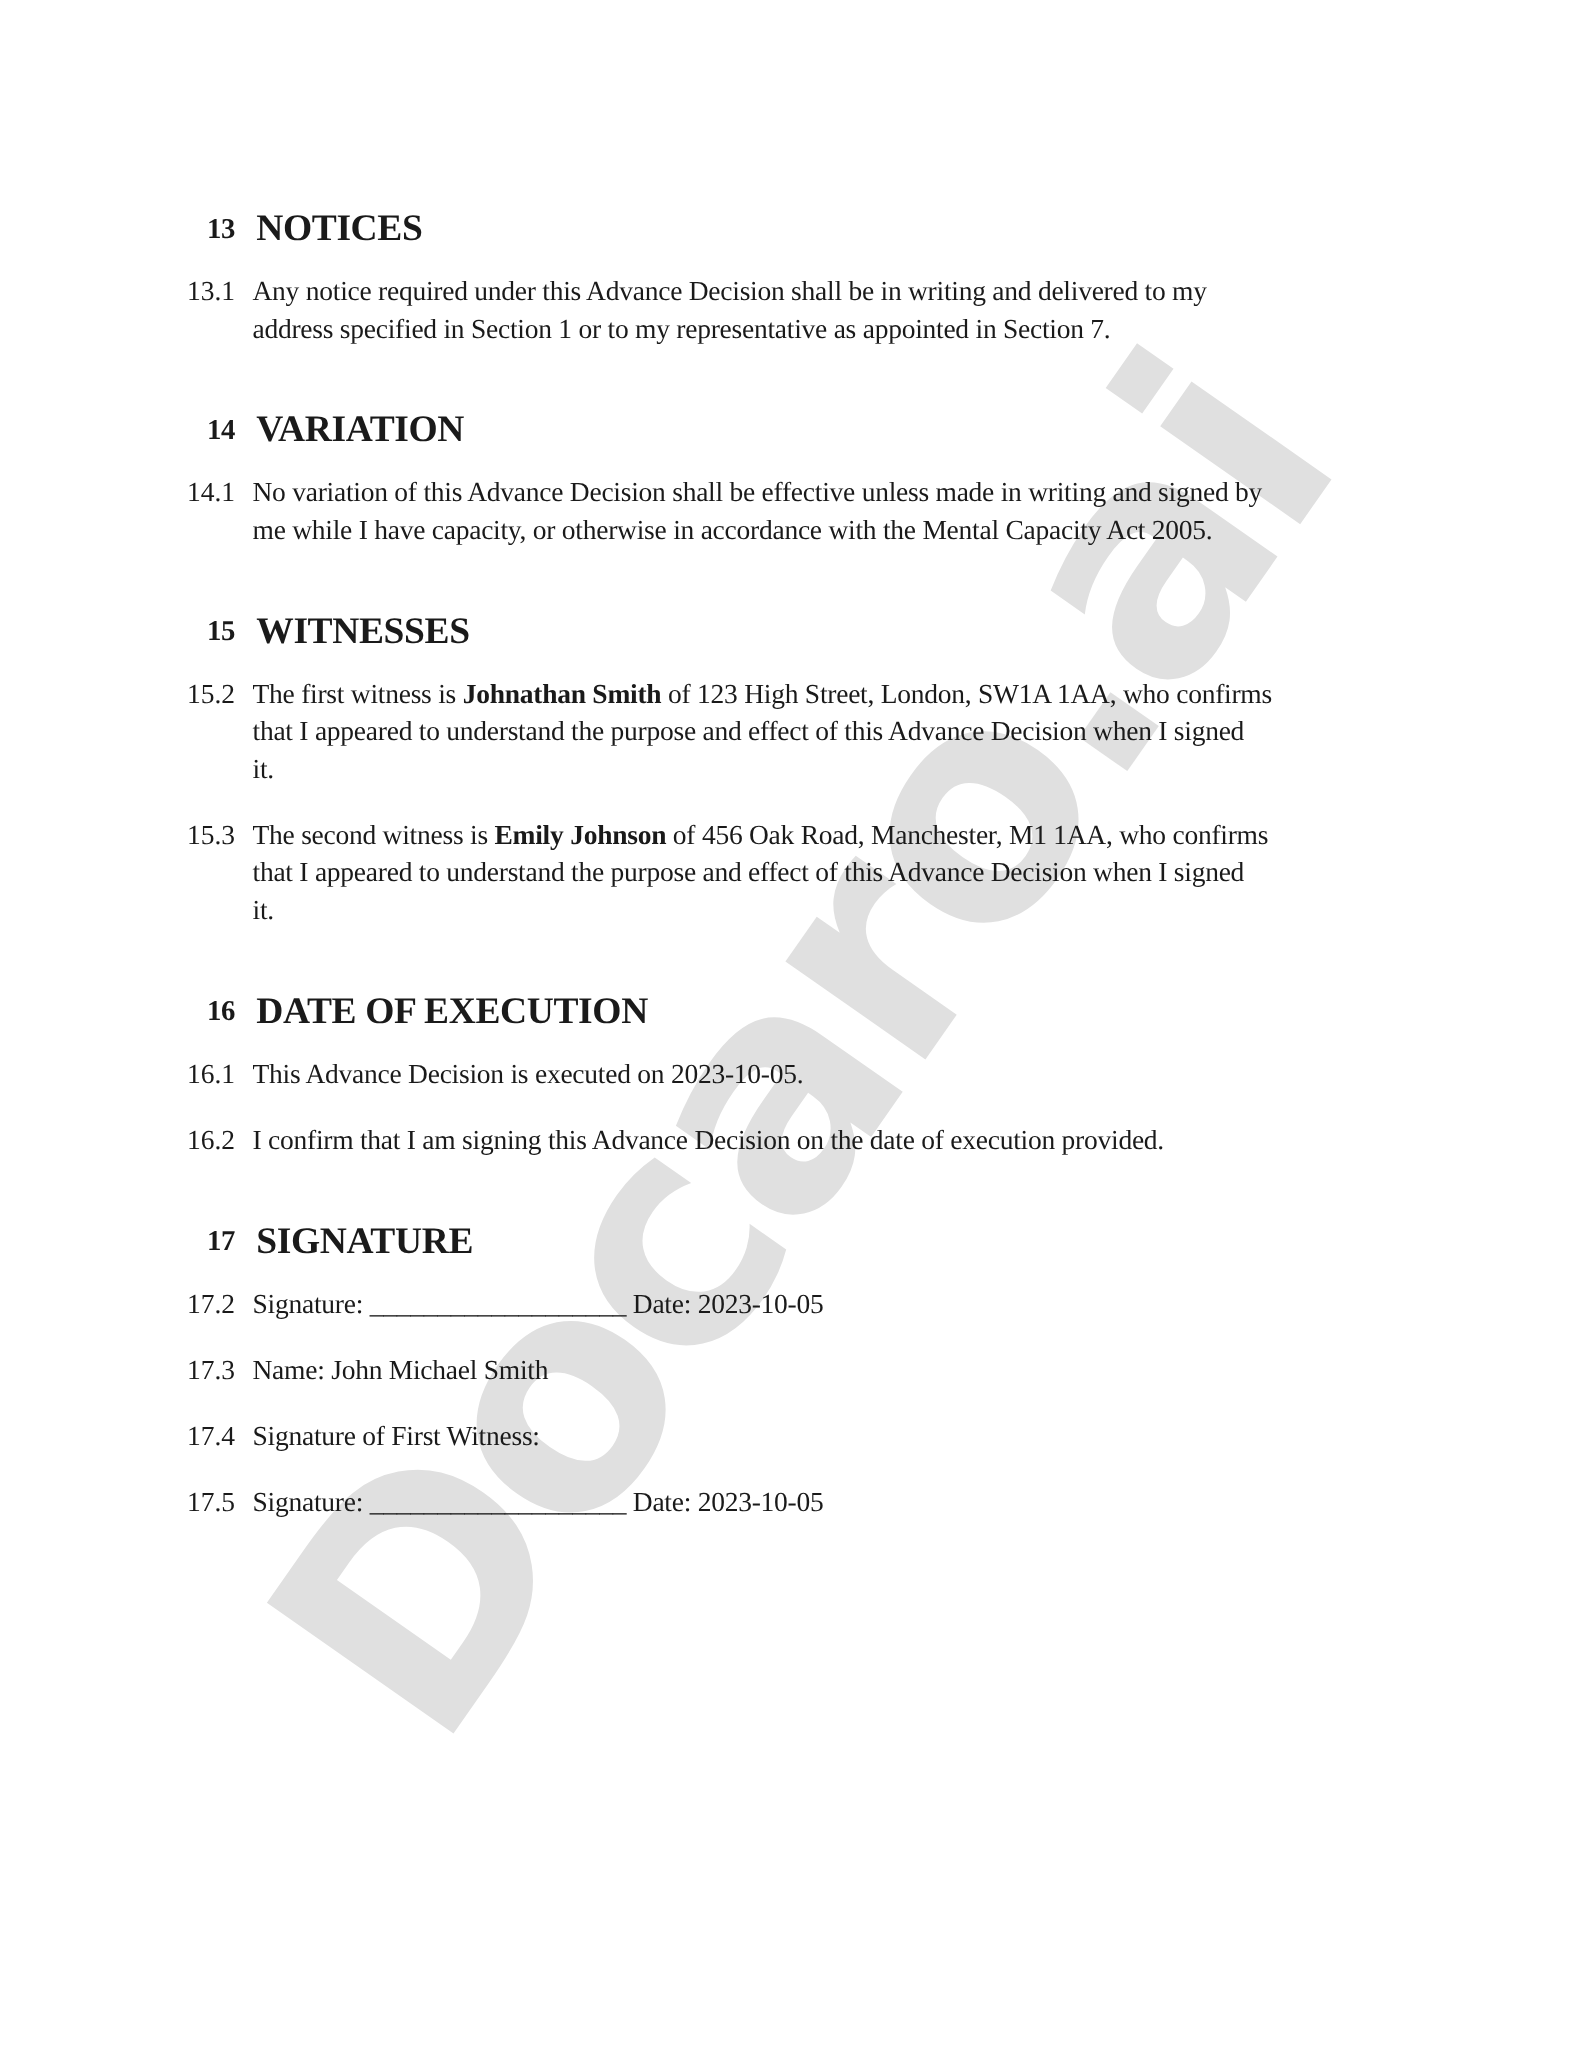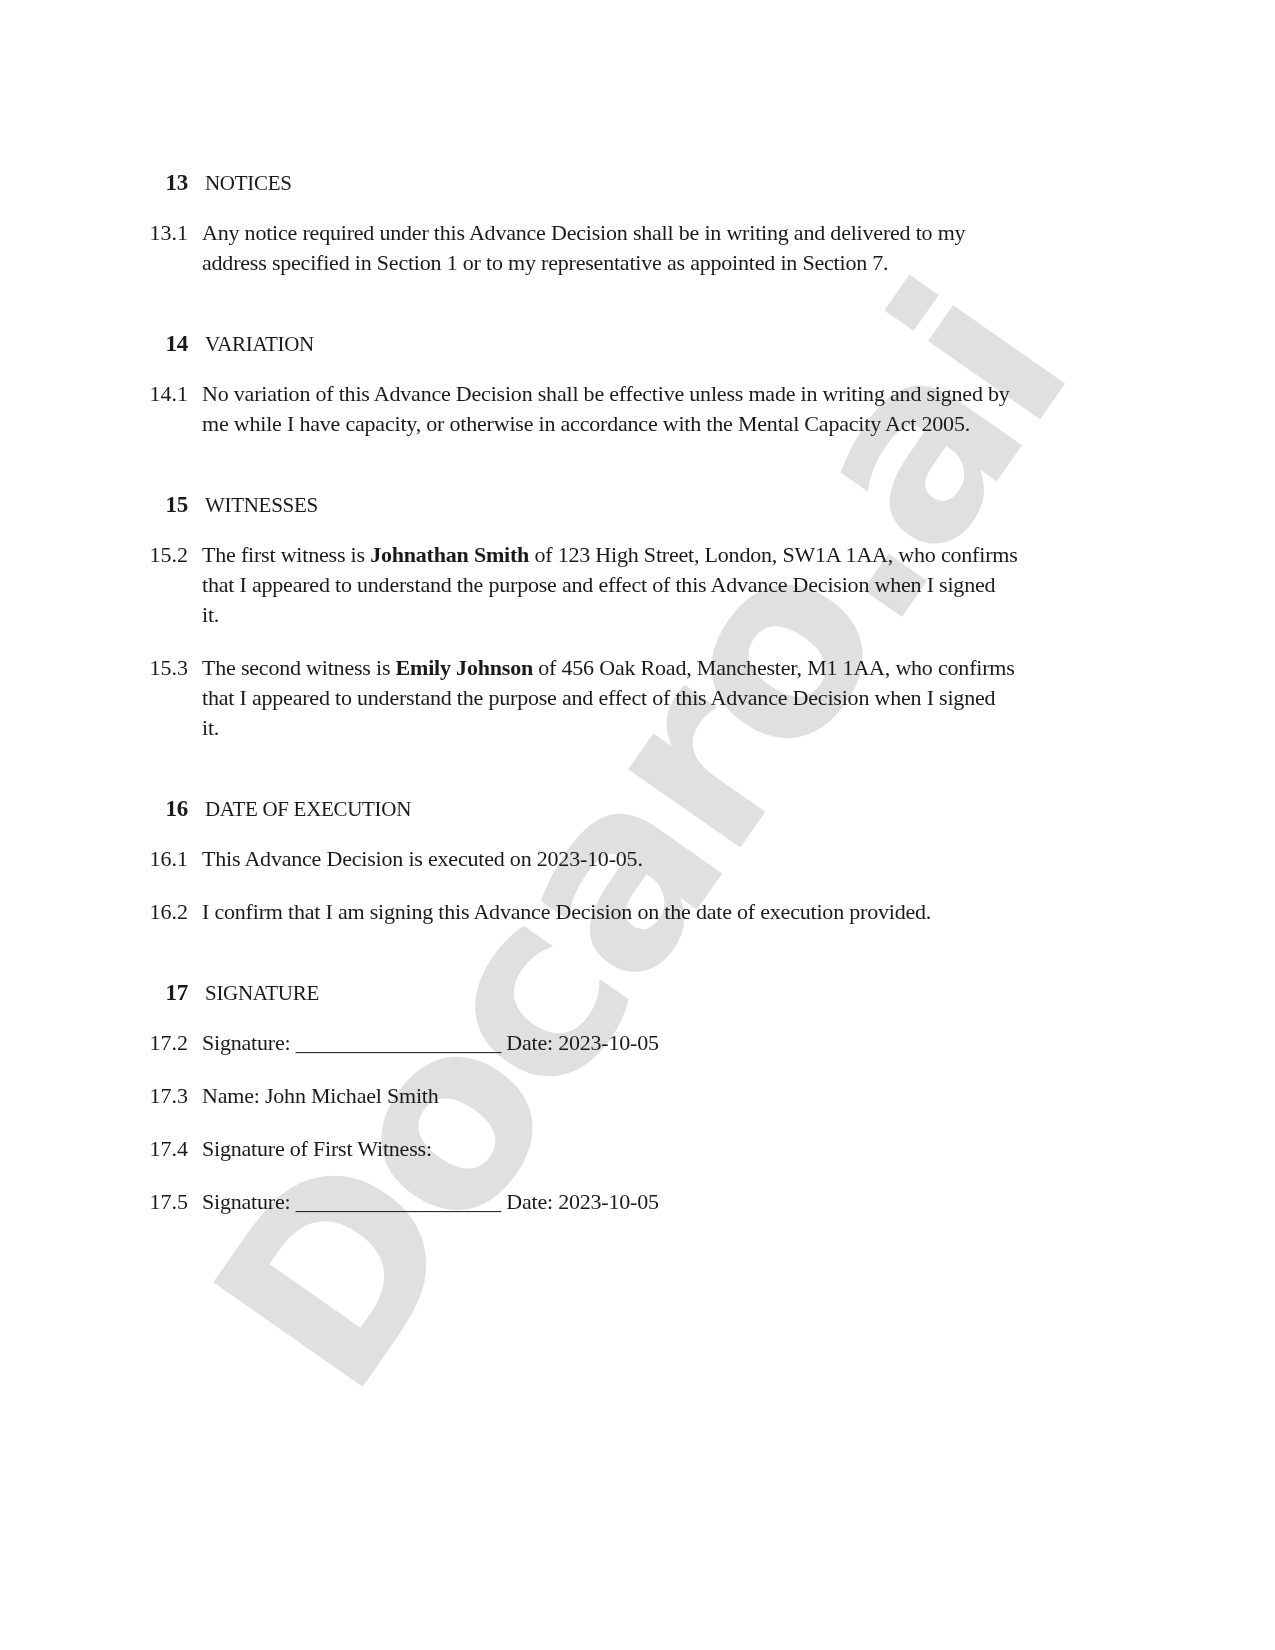--- a/index.html
+++ b/index.html
@@ -41,23 +41,23 @@
   .num {
     text-align: right;
     font-size: 22px;
     line-height: 30px;
   }
   .h-row { margin: 51px 0 20px 0; }
   .h-row:first-child { margin-top: 0; }
   .h-row .num { font-weight: bold; font-size: 23px; letter-spacing: -0.3px; }
   .h-row .title {
     margin: 0;
-    font-size: 21px;
+    font-size: 30px;
     line-height: 30px;
-    font-weight: normal;
+    font-weight: bold;
     letter-spacing: -0.3px;
   }
   .p-row { margin: 0 0 23px 0; gap: 14px; }
   .p-row .txt {
     margin: 0;
     font-size: 22px;
     line-height: 30px;
     white-space: pre-line;
     letter-spacing: -0.2px;
   }

